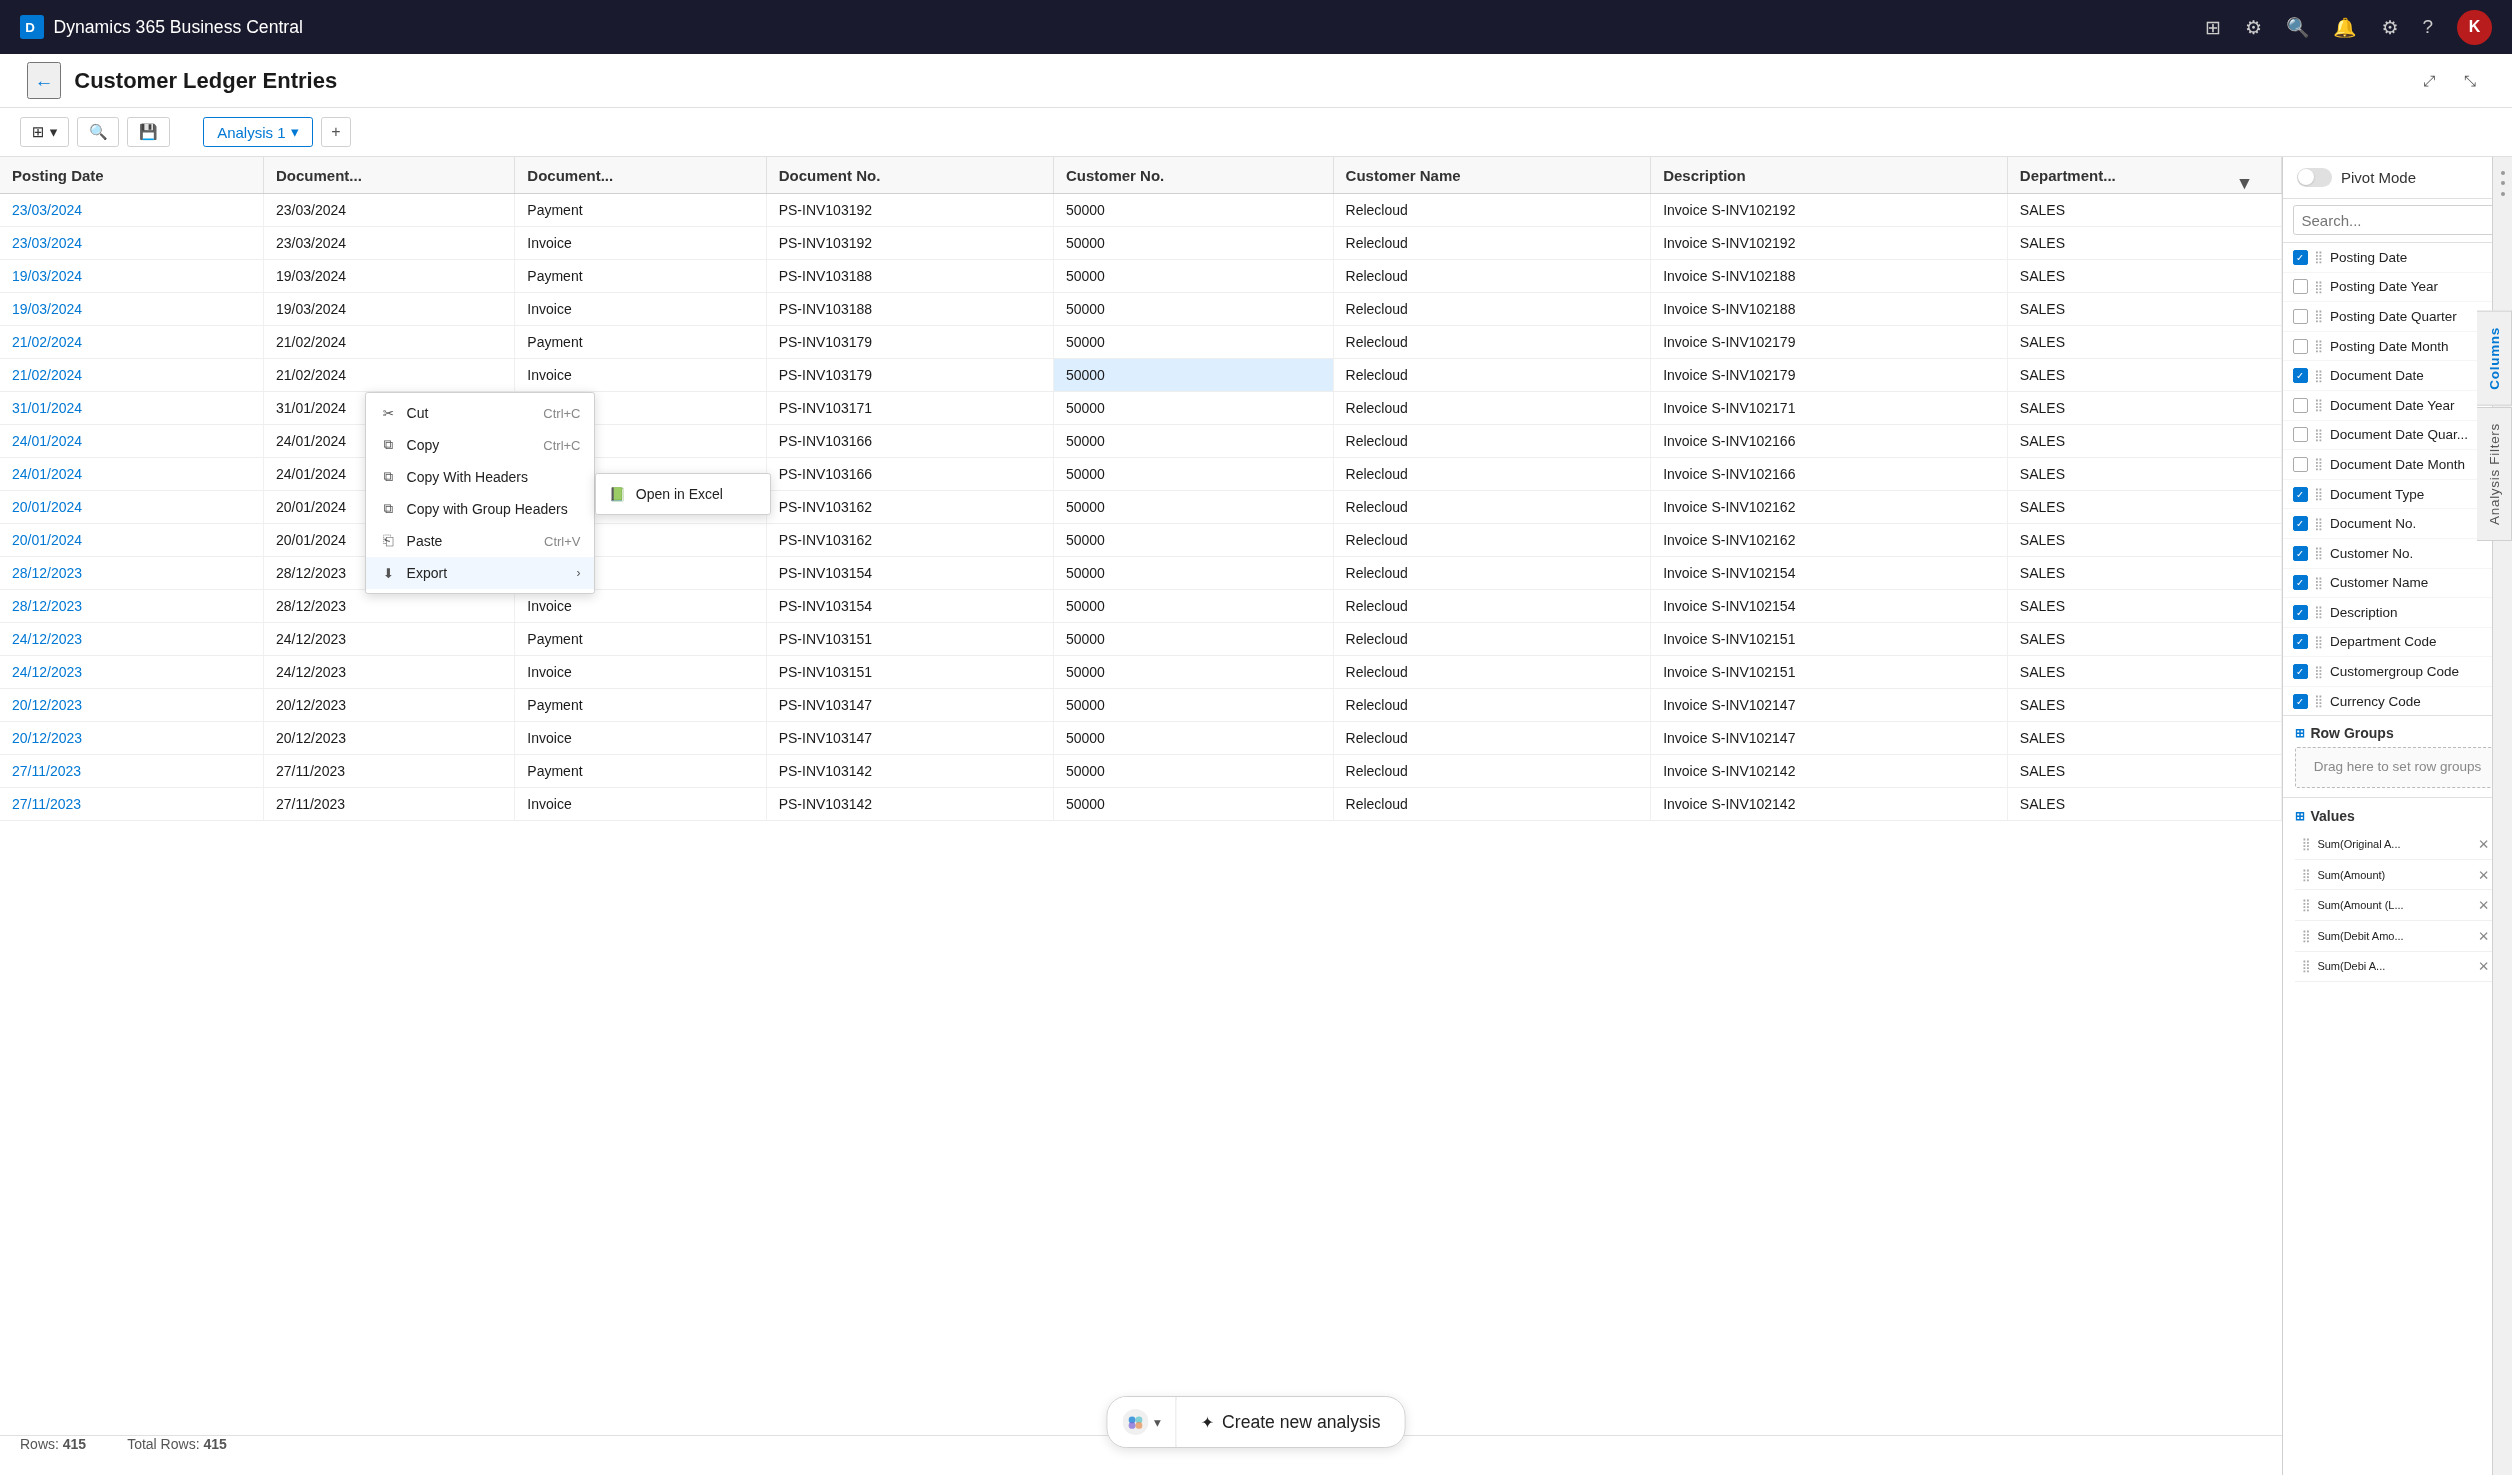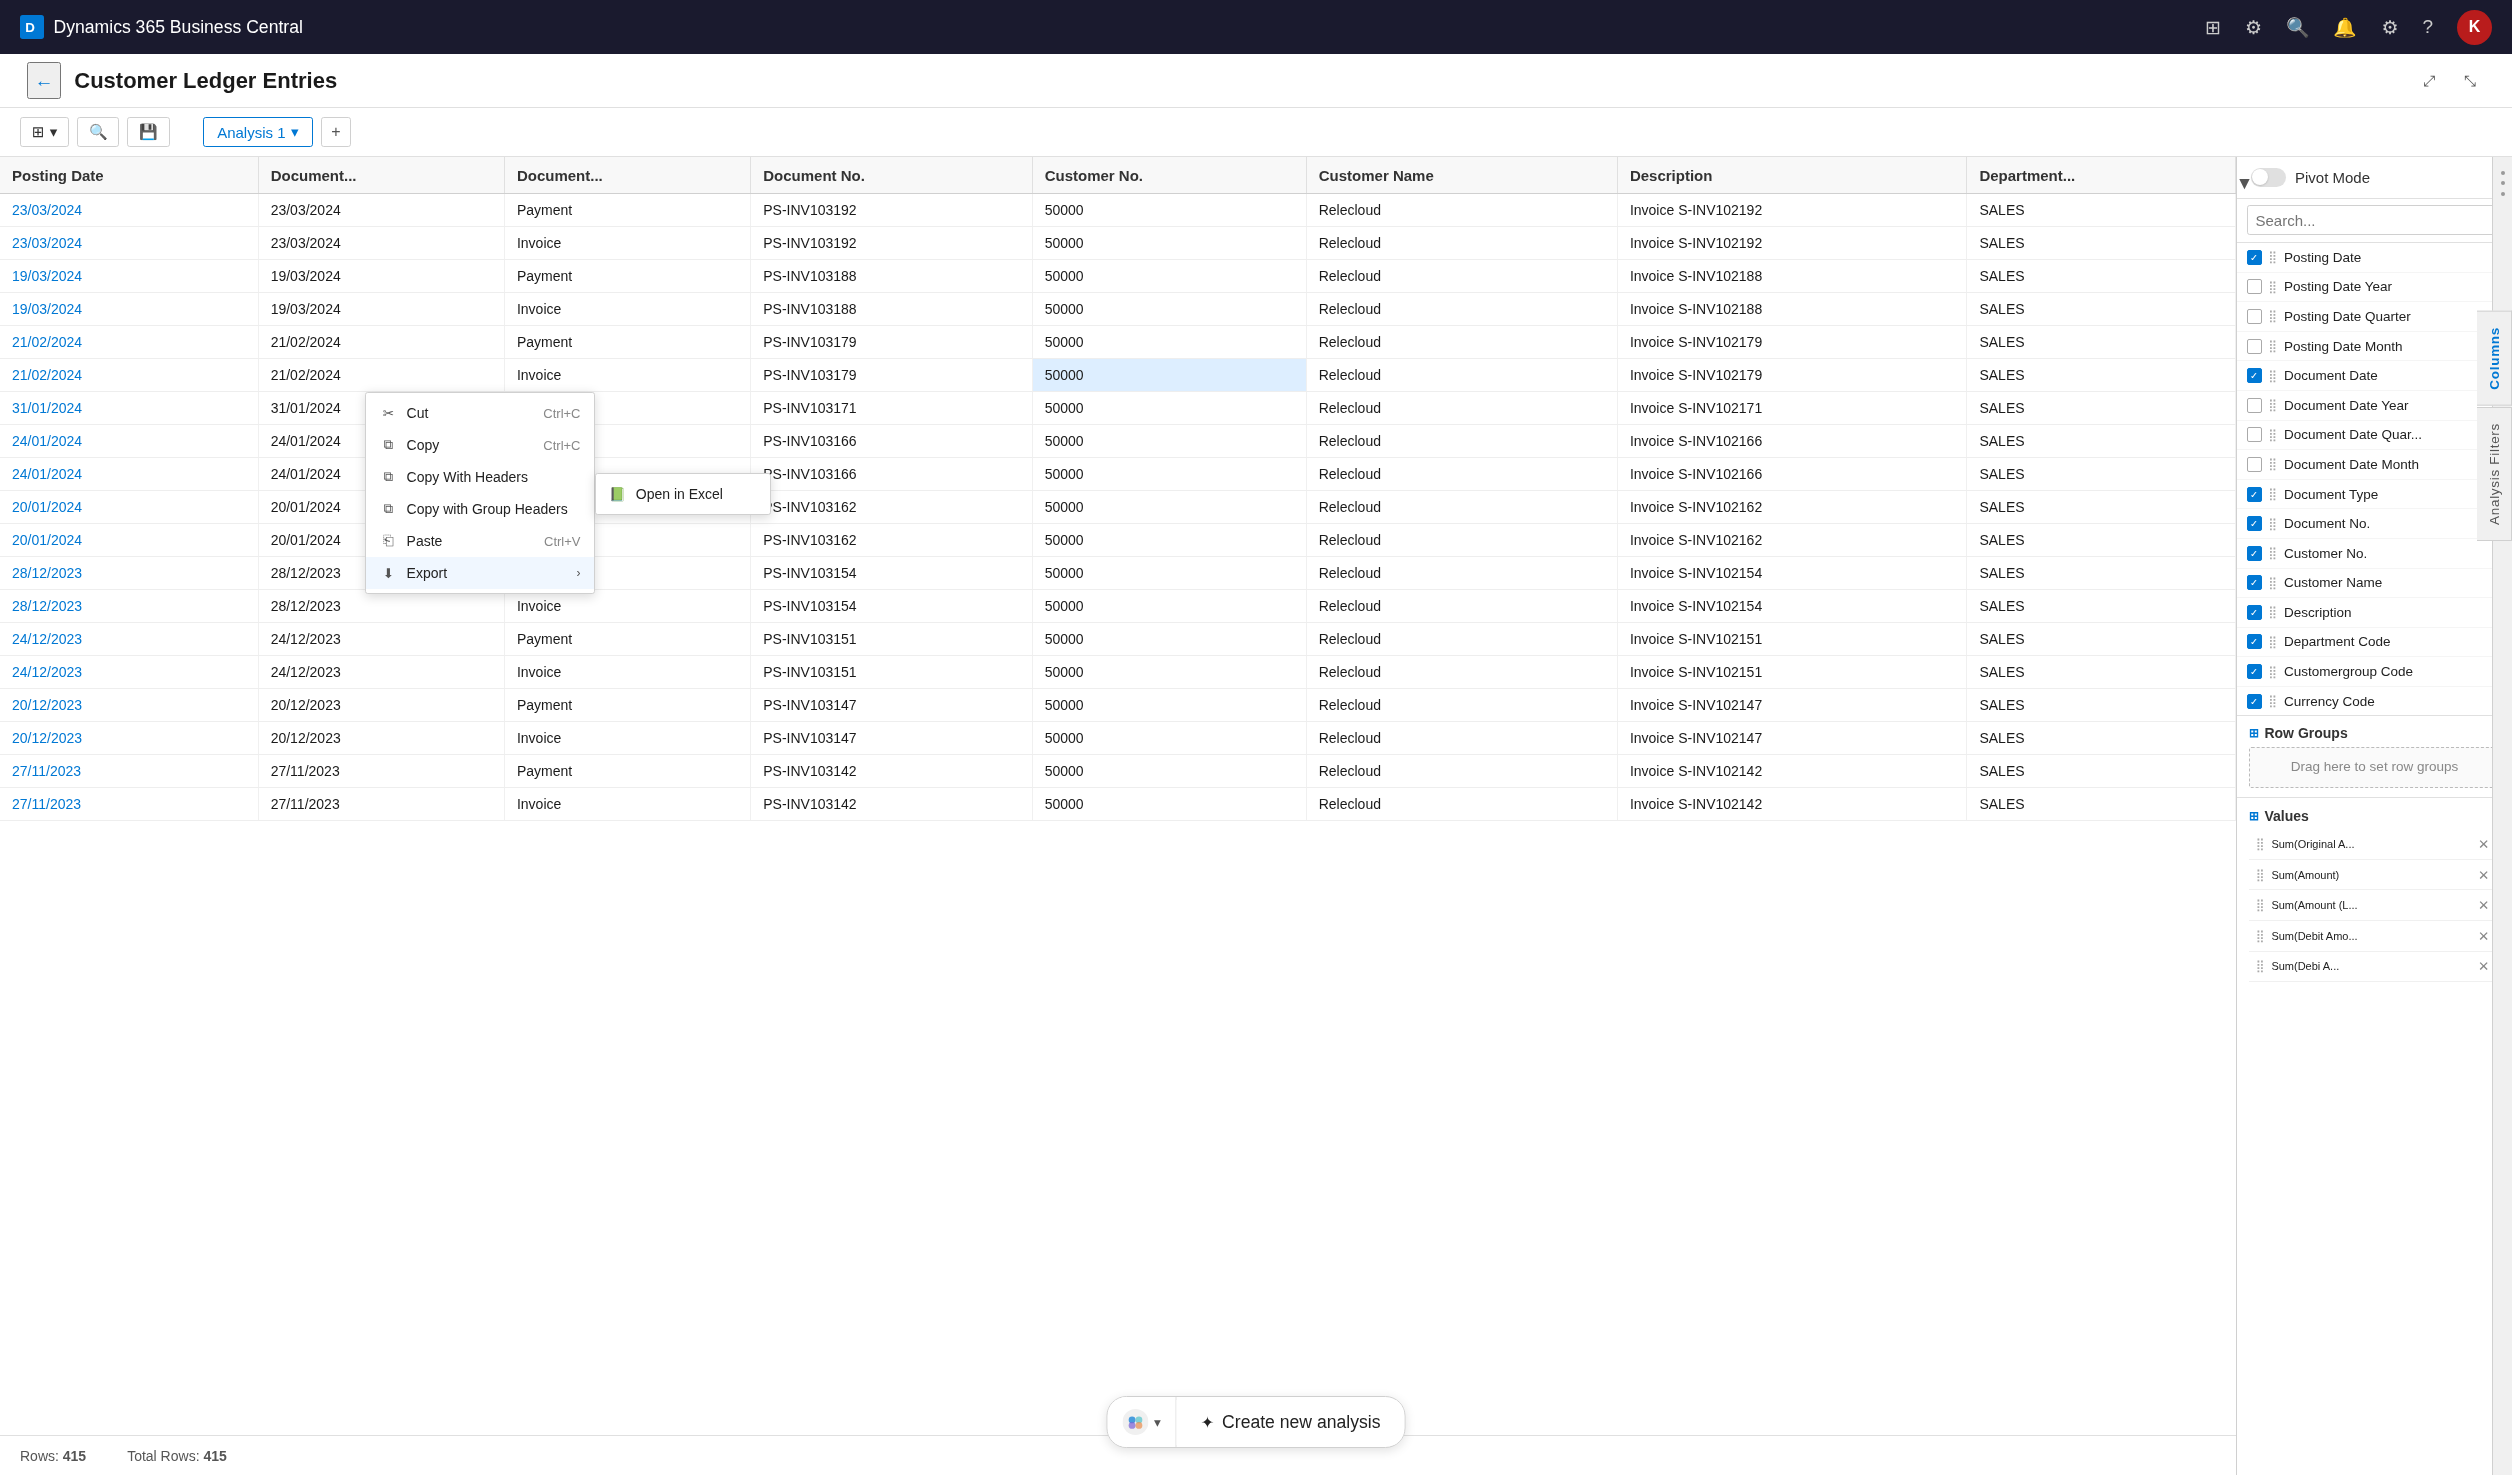--- a/index.html
+++ b/index.html
@@ -172,30 +172,30 @@
     .table-scroll-wrapper {
       height: calc(100% - 41px);
       overflow-y: auto;
       overflow-x: auto;
     }
     .table-footer {
       height: 41px;
       background: white;
       border-top: 0.7px solid #e0e0e0;
       display: flex;
-      align-items: center;
+      align-items: flex-start;
       padding: 0 20px;
       gap: 41px;
       font-size: 14px;
       color: #555;
     }
 
     
     .right-panel {
-      width: 276px;
+      width: 230px;
       border-left: 0.7px solid #d0d0d0;
       display: flex;
       flex-direction: column;
       background: #fafafa;
       position: relative;
     }
     .pivot-mode-bar {
       display: flex;
       align-items: center;
       padding: 10.8px 13.5px;

